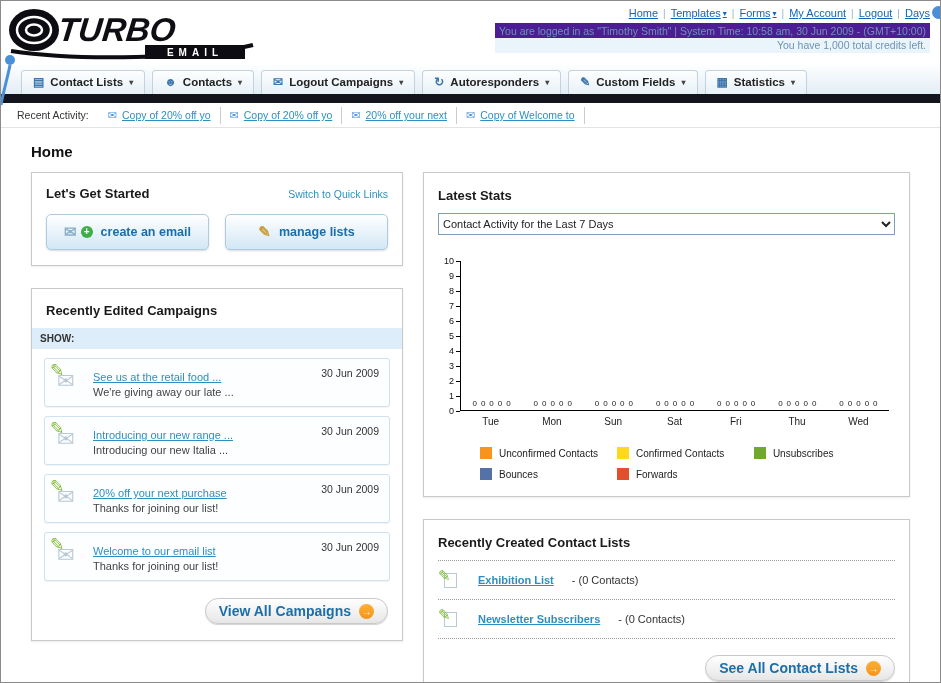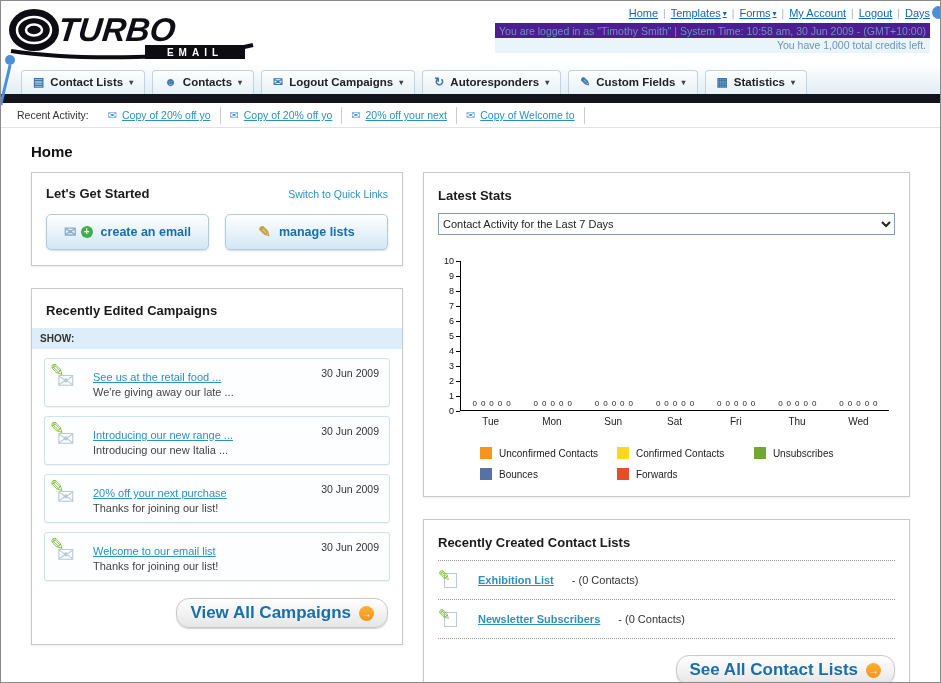--- a/index.html
+++ b/index.html
@@ -65,21 +65,21 @@
   .filter-link.active { color: #15618f; font-weight: bold; }
   .camp-row { margin: 9px 12px; border: 1px solid #cfe2ef; border-radius: 3px; background: #fdfeff; display: flex; align-items: flex-start; padding: 8px 10px; gap: 12px; box-shadow: 0 1px 1px rgba(0,0,0,.05); }
   .camp-icon { position: relative; width: 26px; height: 24px; flex: none; }
   .camp-icon .env-icon { font-size: 21px; color: #b9c9d6; position: absolute; left: 2px; top: 2px; }
   .camp-icon .pencil-icon { position: absolute; left: -5px; top: -7px; color: #7cb82f; font-size: 17px; }
   .camp-texts { flex: 1; min-width: 0; }
   .camp-link { color: #2d8fbf; font-size: 11px; text-decoration: underline; display: inline-block; margin-bottom: 3px; cursor: pointer; }
   .camp-sub { color: #444; font-size: 11px; }
   .camp-date { font-size: 10.5px; color: #333; white-space: nowrap; }
   .view-all-row { display: flex; justify-content: flex-end; padding: 8px 14px 6px; }
-  .pill-btn { display: inline-flex; align-items: center; gap: 8px; padding: 4px 13px; border: 1px solid #c9c9c9; border-radius: 13px; background: linear-gradient(#ffffff, #e6e6e6); color: #1c6ea8; font-weight: bold; font-size: 17px; cursor: pointer; box-shadow: 0 1px 1px rgba(0,0,0,.18); font-family: inherit; }
+  .pill-btn { display: inline-flex; align-items: center; gap: 8px; padding: 4px 13px; border: 1px solid #c9c9c9; border-radius: 13px; background: linear-gradient(#ffffff, #e6e6e6); color: #1c6ea8; font-weight: bold; font-size: 14px; cursor: pointer; box-shadow: 0 1px 1px rgba(0,0,0,.18); font-family: inherit; }
   .arrow-circle { width: 15px; height: 15px; border-radius: 50%; background: linear-gradient(#fbb034, #f7941d); color: #fff; font-size: 10px; line-height: 15px; text-align: center; flex: none; }
   .arrow-circle::before { content: "→"; }
 
   
   .stats { padding: 13px 14px 16px; }
   .stats-select { width: 100%; height: 22px; font-size: 11px; border: 1px solid #7f9db9; margin-top: 9px; font-family: inherit; background: #fff; color: #222; }
   .chart { margin-top: 26px; display: flex; padding: 0 6px; }
   .y-axis { display: flex; flex-direction: column; justify-content: space-between; height: 158px; margin-top: -4px; font-size: 9px; color: #111; }
   .y-label { display: flex; align-items: center; gap: 2px; justify-content: flex-end; line-height: 8px; }
   .tick-mark { width: 4px; height: 1px; background: #000; }

